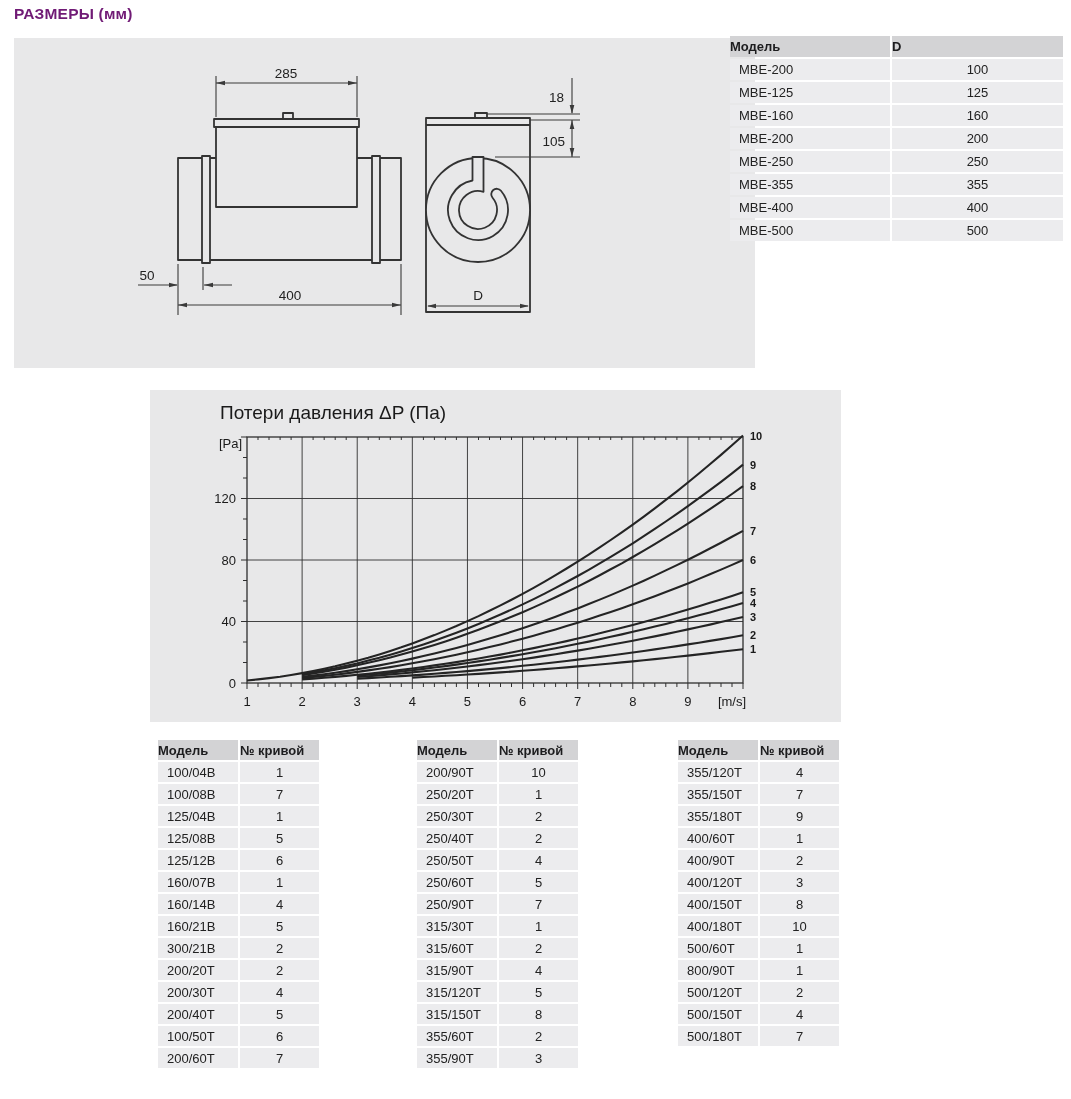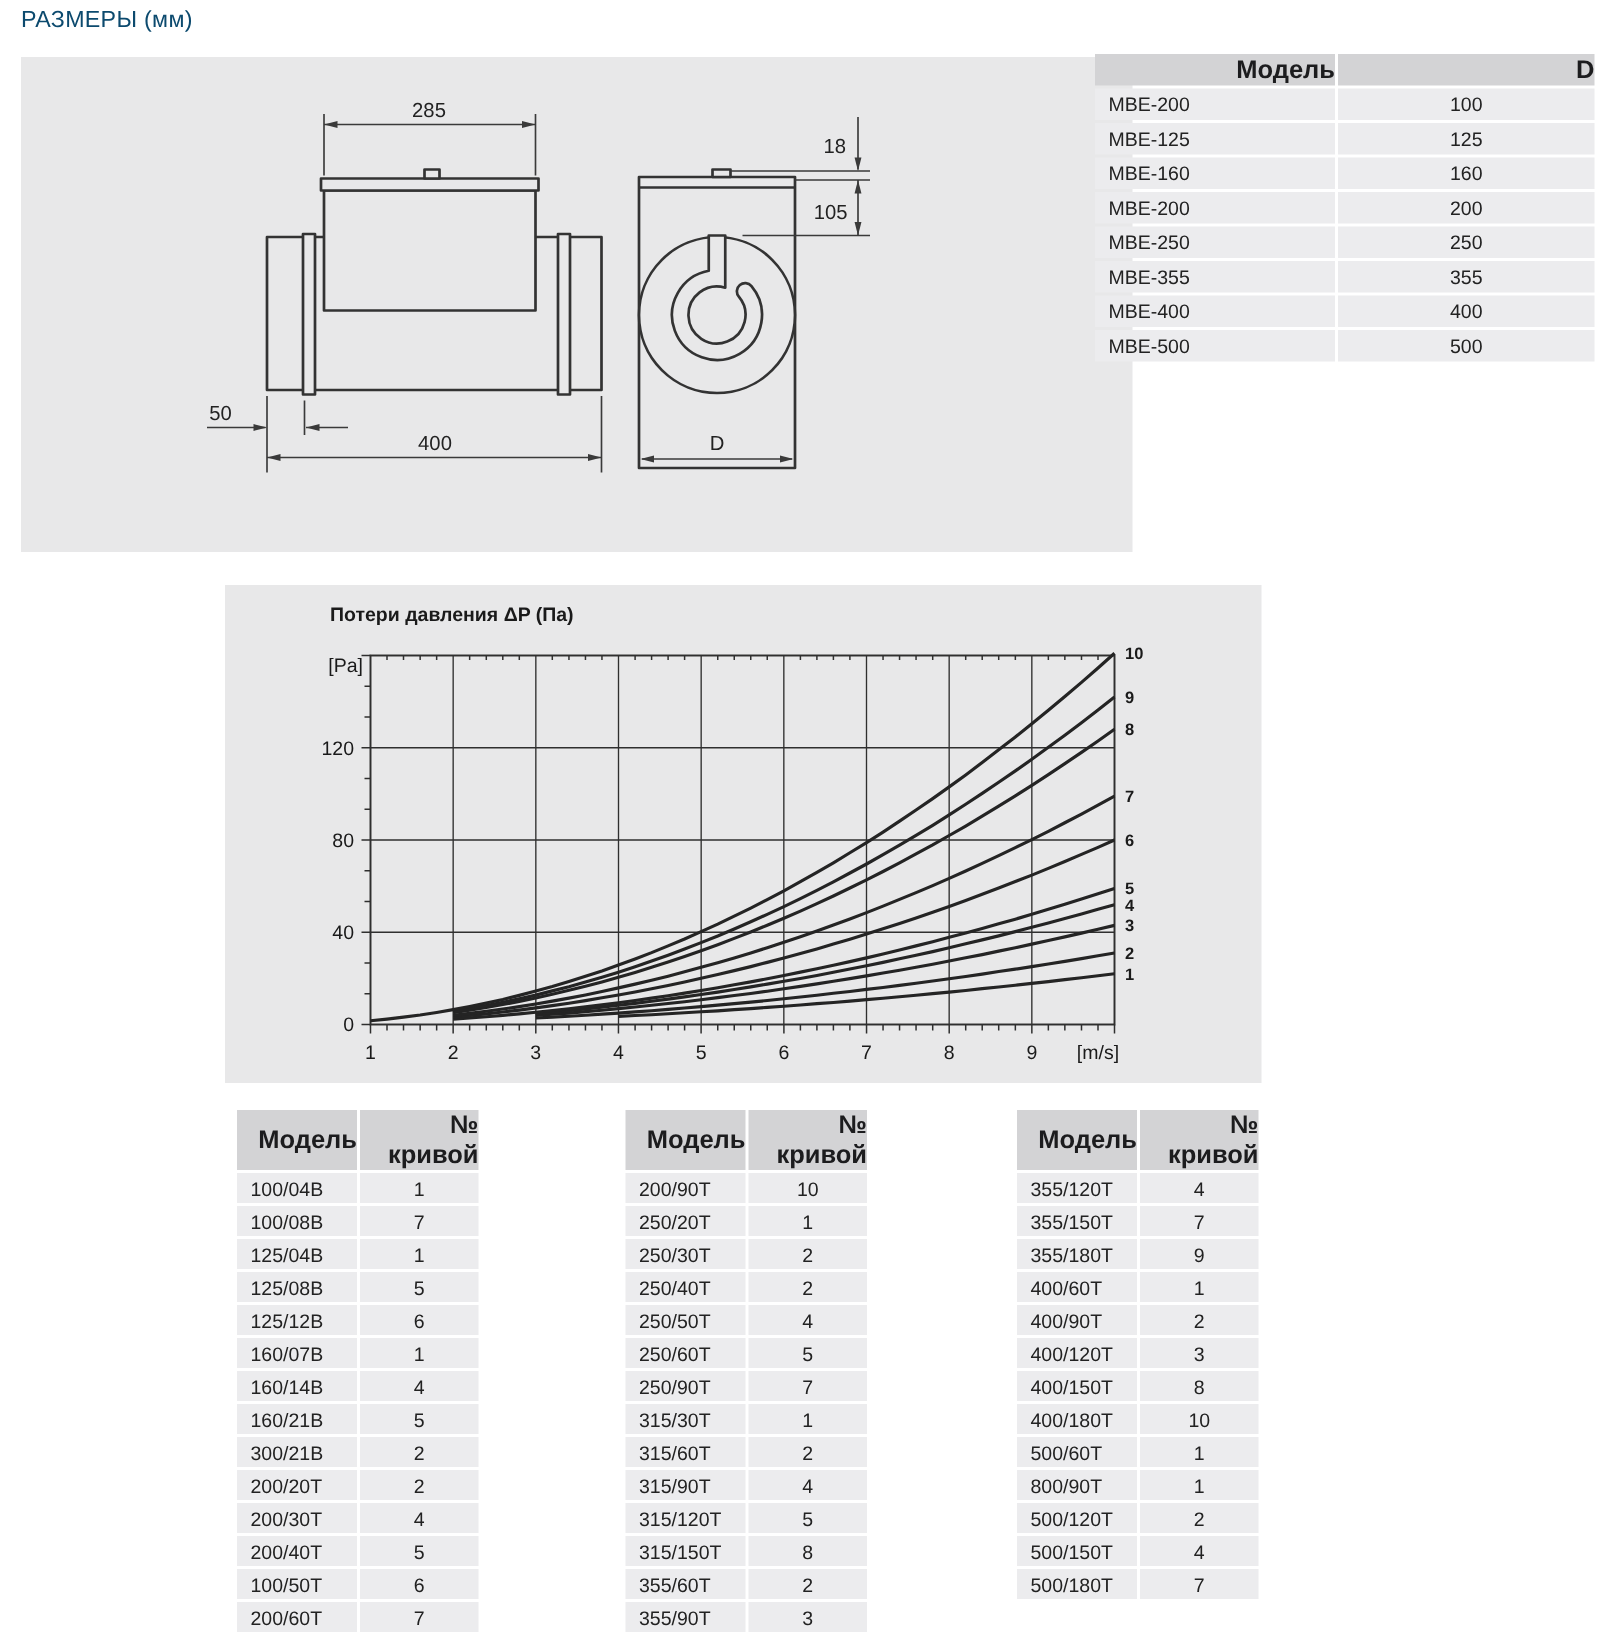--- a/index.html
+++ b/index.html
@@ -1,34 +1,34 @@
 <!DOCTYPE html>
 <html><head>
 <meta charset="utf-8">
 <style>
   html,body{margin:0;padding:0;background:#fff;}
   #screen{position:relative;width:1071px;height:1099px;background:#ffffff;
           font-family:"Liberation Sans","DejaVu Sans",sans-serif;color:#1d1d1f;overflow:hidden;}
-  #page-title{position:absolute;left:14px;top:5px;font-size:15.5px;font-weight:400;letter-spacing:.2px;color:#0c4a6e;}
+  #page-title{position:absolute;left:14px;top:5px;font-size:15.5px;font-weight:700;letter-spacing:.2px;color:#701a75;}
   #top-panel{position:absolute;left:14px;top:38px;width:741px;height:330px;background:#e8e8e9;}
   #chart-panel{position:absolute;left:150px;top:390px;width:691px;height:332px;background:#e8e8e9;}
-  #chart-title{position:absolute;left:70px;top:12px;font-size:13px;font-weight:700;color:#1a1a1a;text-align:right;}
+  #chart-title{position:absolute;left:70px;top:12px;font-size:19px;font-weight:400;color:#1a1a1a;text-align:right;}
   svg{display:block;}
   
   .obj{fill:#e8e8e9;stroke:#333;stroke-width:1.8;stroke-linejoin:round;}
   .obj-line{fill:none;stroke:#333;stroke-width:1.8;}
   .dim{fill:none;stroke:#3a3a3a;stroke-width:1.1;}
   .arr{fill:#3a3a3a;stroke:none;}
   .dim-t{font-size:13.5px;fill:#222;}
   
   .t-lbl{font-size:13px;fill:#1a1a1a;}
   .c-lbl{font-size:11px;font-weight:700;fill:#1a1a1a;}
   
   table{position:absolute;border-collapse:separate;border-spacing:2px;table-layout:fixed;}
-  th{background:#d3d3d5;font-weight:700;font-size:17px;text-align:right;padding:0;color:#1c1c1e;}
+  th{background:#d3d3d5;font-weight:700;font-size:13px;text-align:left;padding:0;color:#1c1c1e;}
   td{background:#ececee;font-size:13px;padding:0;color:#222;}
   td.c-model{text-align:left;padding-left:9px;}
   td.c-val{text-align:center;margin-top:16px;}
   #model-table{left:728px;top:34px;width:337px;}
   #model-table th,#model-table td{height:21px;}
   #model-table th:first-child{width:160px;}
   .curve-table{width:165px;top:738px;}
   .curve-table th,.curve-table td{height:20px;}
   .curve-table th:first-child{width:80px;}
   #ct0{left:156px;} #ct1{left:415px;} #ct2{left:676px;}

